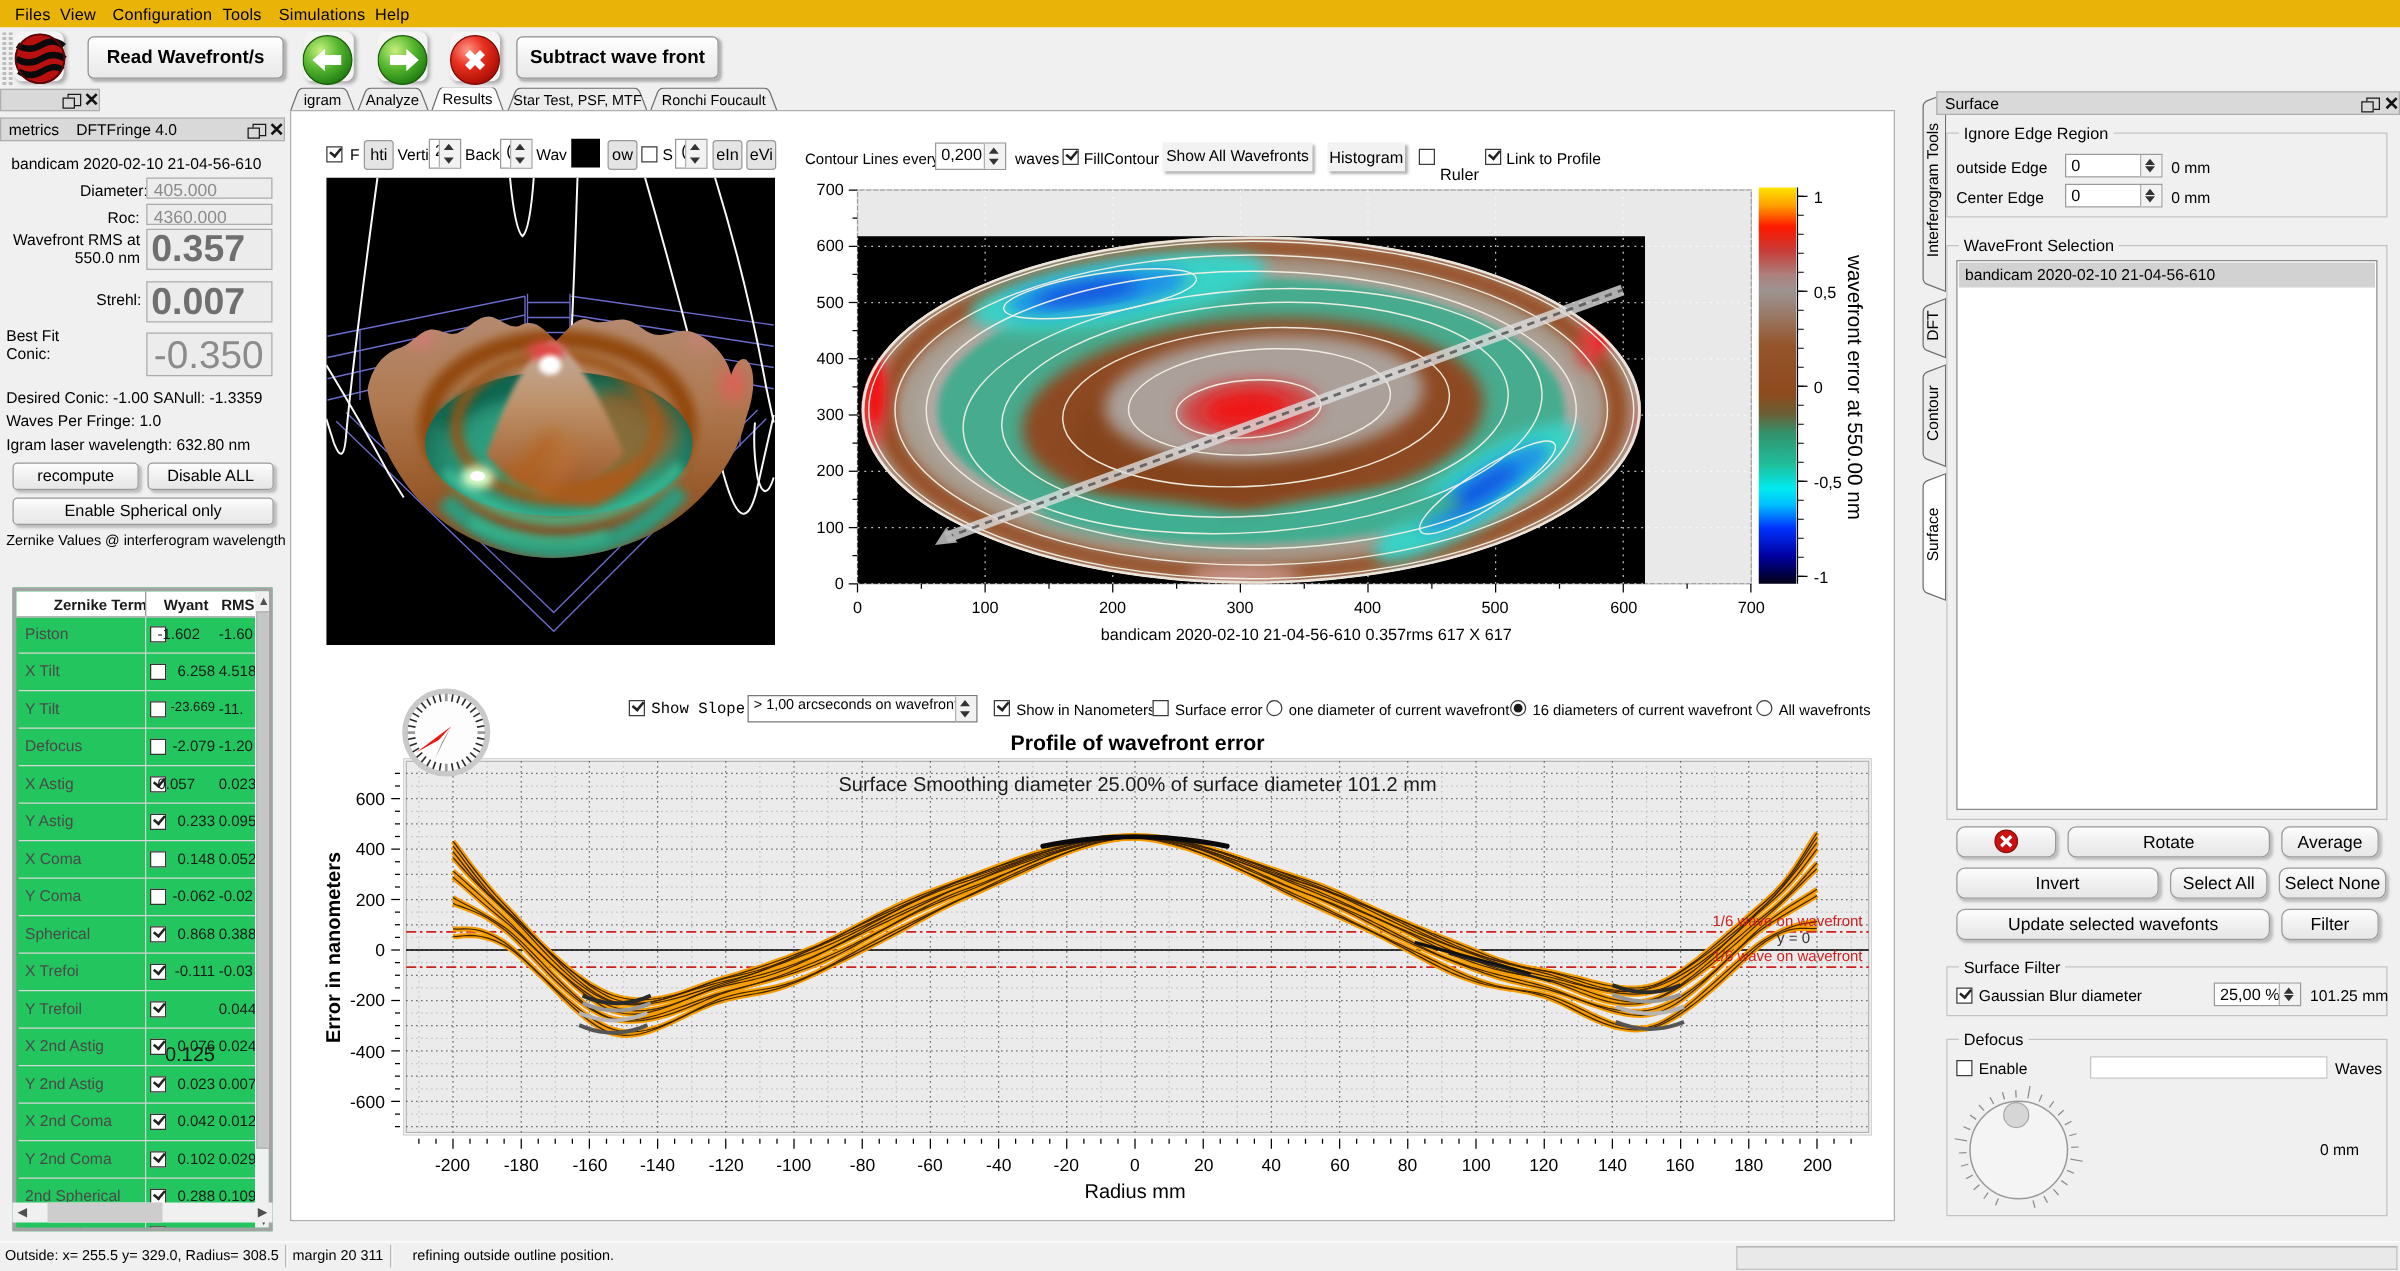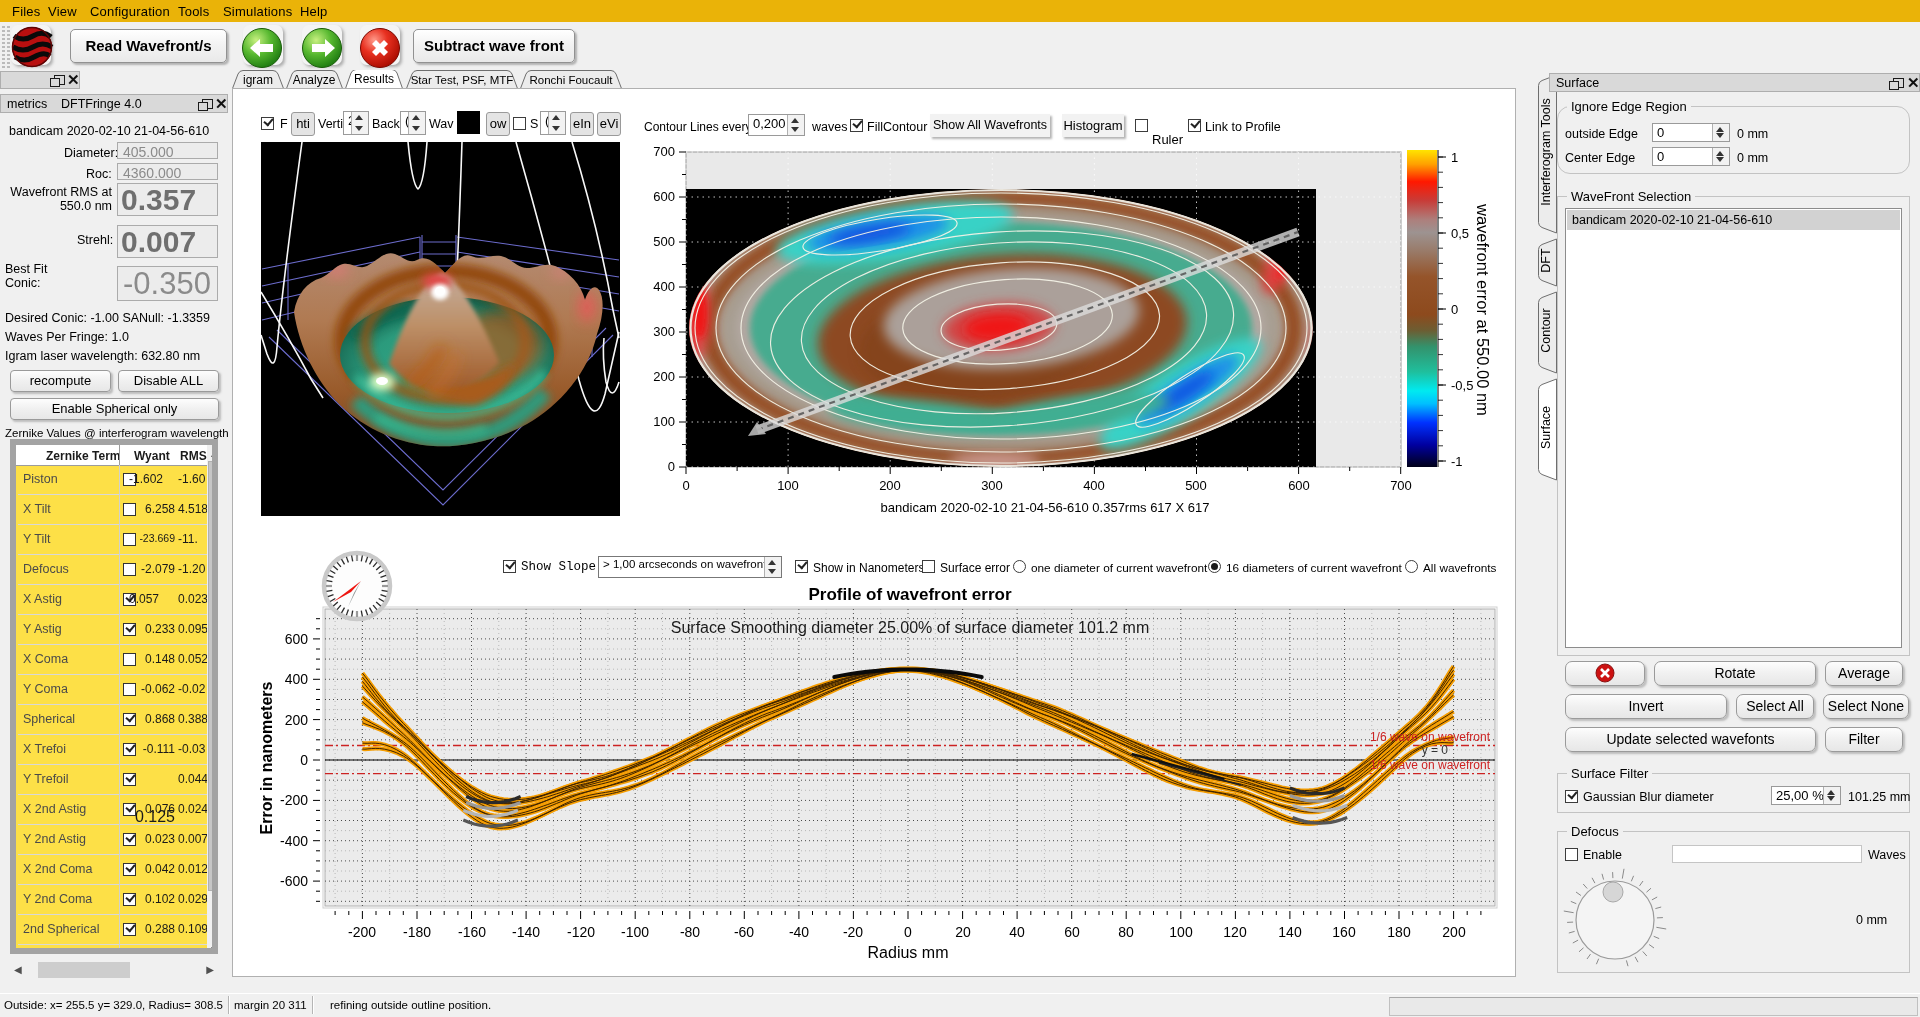--- a/index.html
+++ b/index.html
@@ -109,21 +109,21 @@
 <div class="field" style="left:117px;top:225px;width:101px;height:33px;font-size:30px;font-weight:bold;color:#6f6f6f;padding:0 0 0 3px;line-height:31px;">0.007</div>
 <div class="lbl" style="left:5px;top:262px;">Best Fit<br>Conic:</div>
 <div class="field" style="left:117px;top:266px;width:101px;height:35px;font-size:31px;color:#8b8b8b;padding:0 0 0 5px;line-height:33px;">-0.350</div>
 <div class="lbl" style="left:5px;top:311px;">Desired Conic:  -1.00 SANull: -1.3359</div>
 <div class="lbl" style="left:5px;top:330px;">Waves Per Fringe: 1.0</div>
 <div class="lbl" style="left:5px;top:349px;">Igram laser wavelength: 632.80 nm</div>
 <div class="btn" style="left:10px;top:370px;width:99px;height:20px;line-height:20px;border-radius:4px;">recompute</div>
 <div class="btn" style="left:118px;top:370px;width:99px;height:20px;line-height:20px;border-radius:4px;">Disable ALL</div>
 <div class="btn" style="left:10px;top:398px;width:207px;height:20px;line-height:20px;border-radius:4px;">Enable Spherical only</div>
 <div class="lbl" style="left:5px;top:427px;font-size:11.5px;">Zernike Values @ interferogram wavelength</div>
-<div class="abs" style="left:10px;top:439px;width:208px;height:515px;background:#fde047;border:6px solid #a3a3a3;box-sizing:border-box;overflow:hidden;">
+<div class="abs" style="left:10px;top:470px;width:208px;height:515px;background:#22c55e;border:3px solid #a3a3a3;box-sizing:border-box;overflow:hidden;">
 <div class="abs" style="left:0;top:0;width:206px;height:20px;background:#fff;border-bottom:1px solid #9c9c9c;"></div>
 <div class="cell" style="left:30px;top:4px;font-weight:bold;font-size:12px;">Zernike Term</div>
 <div class="cell" style="left:118px;top:4px;font-weight:bold;font-size:12px;">Wyant</div>
 <div class="cell" style="left:164px;top:4px;font-weight:bold;font-size:12px;">RMS</div>
 <div class="abs" style="left:2px;top:49px;width:189px;height:1px;background:#d8d8d8;"></div>
 <div class="cell" style="left:7px;top:27px;color:#4a4a4a;font-size:12.5px;">Piston</div>
 <div class="chk" style="left:107px;top:28px;border-color:#333;"></div>
 <div class="cell" style="left:113px;width:46px;text-align:left;top:27px;font-size:12px;">-1.602</div>
 <div class="cell" style="left:162px;top:27px;font-size:12px;">-1.60</div>
 <div class="abs" style="left:2px;top:79px;width:189px;height:1px;background:#d8d8d8;"></div>
@@ -893,21 +893,21 @@
 <path d="M35.5,219 L21,224.5 Q17.5,226 17.5,229.5 L17.5,289.5 Q17.5,293 21,294.5 L35.5,300 Z" fill="#ececec" stroke="#6e6e6e" stroke-width="1"></path>
       <text x="31" y="259.5" font-size="12.5" text-anchor="middle" transform="rotate(-90 29 259.5)">Contour</text>
 <path d="M35.5,306 L21,311.5 Q17.5,313 17.5,316.5 L17.5,396.5 Q17.5,400 21,401.5 L35.5,407 Z" fill="#ffffff" stroke="#6e6e6e" stroke-width="1"></path>
       <text x="31" y="356.5" font-size="12.5" text-anchor="middle" transform="rotate(-90 29 356.5)">Surface</text>
 </svg>
 <div class="dockhdr" style="left:1549px;top:73px;width:371px;height:19px;">
       <div class="lbl" style="left:6px;top:2px;">Surface</div>
       <div class="fico" style="left:343px;top:4px;"></div>
       <div class="xico" style="left:357px;top:0px;">✕</div>
     </div>
-<div class="gbox" style="left:1557px;top:106px;width:353px;height:68px;border-radius:13px;">
+<div class="gbox" style="left:1557px;top:106px;width:353px;height:68px;">
       <div class="glabel">Ignore Edge Region</div>
     </div>
 <div class="lbl" style="left:1565px;top:127px;">outside Edge</div>
 <div class="wfield" style="left:1652px;top:123px;width:78px;height:19px;font-size:13px;">0<div class="spinbtns" style="right:0;top:0;height:17px;">
         <i class="up"></i>
         <i class="dn"></i>
       </div></div>
 <div class="lbl" style="left:1737px;top:127px;">0 mm</div>
 <div class="lbl" style="left:1565px;top:151px;">Center Edge</div>
 <div class="wfield" style="left:1652px;top:147px;width:78px;height:19px;font-size:13px;">0<div class="spinbtns" style="right:0;top:0;height:17px;">

